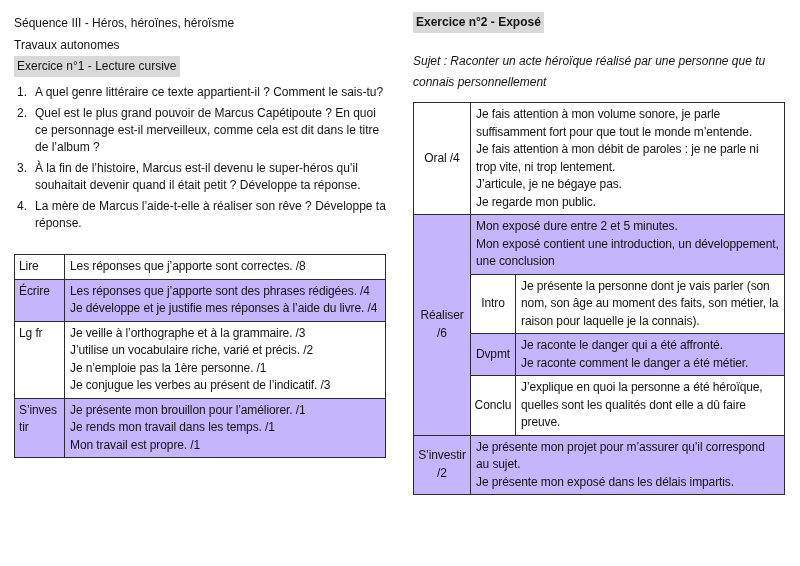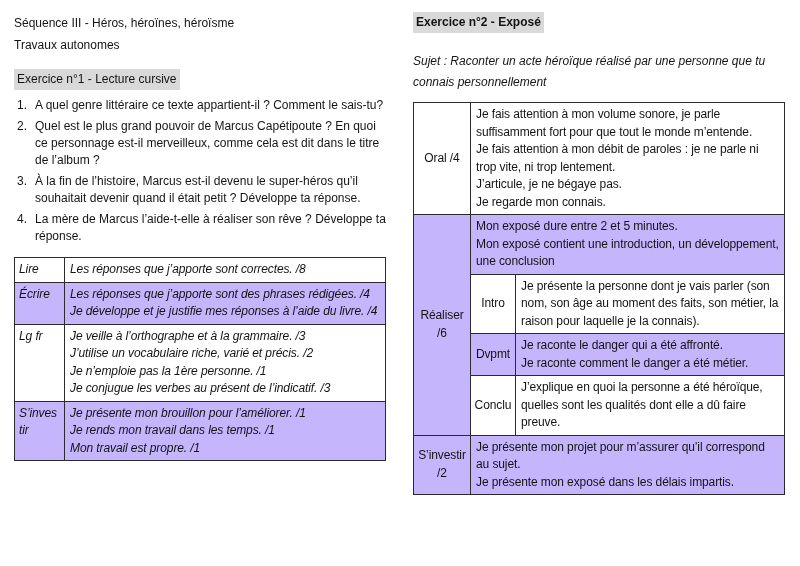--- a/index.html
+++ b/index.html
@@ -7,39 +7,39 @@
     position:relative; width:800px; height:566px; background:#ffffff;
     font-family:"Liberation Sans", sans-serif; font-size:12px; color:#141414;
     overflow:hidden;
   }
   .col { position:absolute; top:12px; }
   .col-left  { left:14px;  width:372px; }
   .col-right { left:413px; width:372px; }
 
   .doc-line { line-height:22px; white-space:nowrap; }
 
-  .heading-wrap { margin-top:13px; line-height:19px; }
+  .heading-wrap { line-height:19px; }
   .col-right .heading-wrap { margin-top:0;font-weight:bold; }
   .hl { display:inline-block; background:#d9d9d9; padding:1px 3px; }
 
   .intro { margin-top:18px; line-height:21px;font-style:italic; }
   .u { text-decoration:underline; }
 
   .qlist { margin-top:7px; }
   .q { display:flex; line-height:17px; margin-top:4px; }
   .qnum { flex:0 0 21px; padding-left:3px; box-sizing:border-box; }
   .qtext { flex:1 1 auto; }
 
   table { border-collapse:collapse; width:100%; table-layout:fixed; }
   td {
     border:1px solid #2b2b2b; padding:3px 5px;
     line-height:17.5px; letter-spacing:-0.1px; vertical-align:middle;
     word-wrap:break-word;
   }
-  .tbl-ex1 { margin-top:12px;font-style:italic; }
+  .tbl-ex1 { margin-top:22px; }
   .tbl-ex2 { margin-top:9px; }
   .lbl-left { vertical-align:top; text-align:left; padding:3px 4px; overflow-wrap:anywhere; }
   .lbl-mid  { text-align:center; padding:3px 2px; }
   .shade { background:#c4b5fd; }
   .cell-line { display:block; }
 </style>
 </head>
 <body>
 
 <div class="page">
@@ -125,21 +125,21 @@
           <col style="width:45px">
           <col>
         </colgroup>
       <tbody>
           <tr>
         <td class="lbl-mid">Oral /4</td>
         <td colspan="2">
           <span class="cell-line">Je fais attention à mon volume sonore, je parle suffisamment fort pour que tout le monde m’entende.</span>
           <span class="cell-line">Je fais attention à mon débit de paroles : je ne parle ni trop vite, ni trop lentement.</span>
           <span class="cell-line">J’articule, je ne bégaye pas.</span>
-          <span class="cell-line">Je regarde mon connais.</span>
+          <span class="cell-line">Je regarde mon public.</span>
         </td>
       </tr>
       <tr>
         <td class="lbl-mid shade" rowspan="4">
           <span class="cell-line">Réaliser</span>
           <span class="cell-line">/6</span>
         </td>
         <td colspan="2" class="shade">
           <span class="cell-line">Mon exposé dure entre 2 et 5 minutes.</span>
           <span class="cell-line">Mon exposé contient une introduction, un développement, une conclusion</span>

